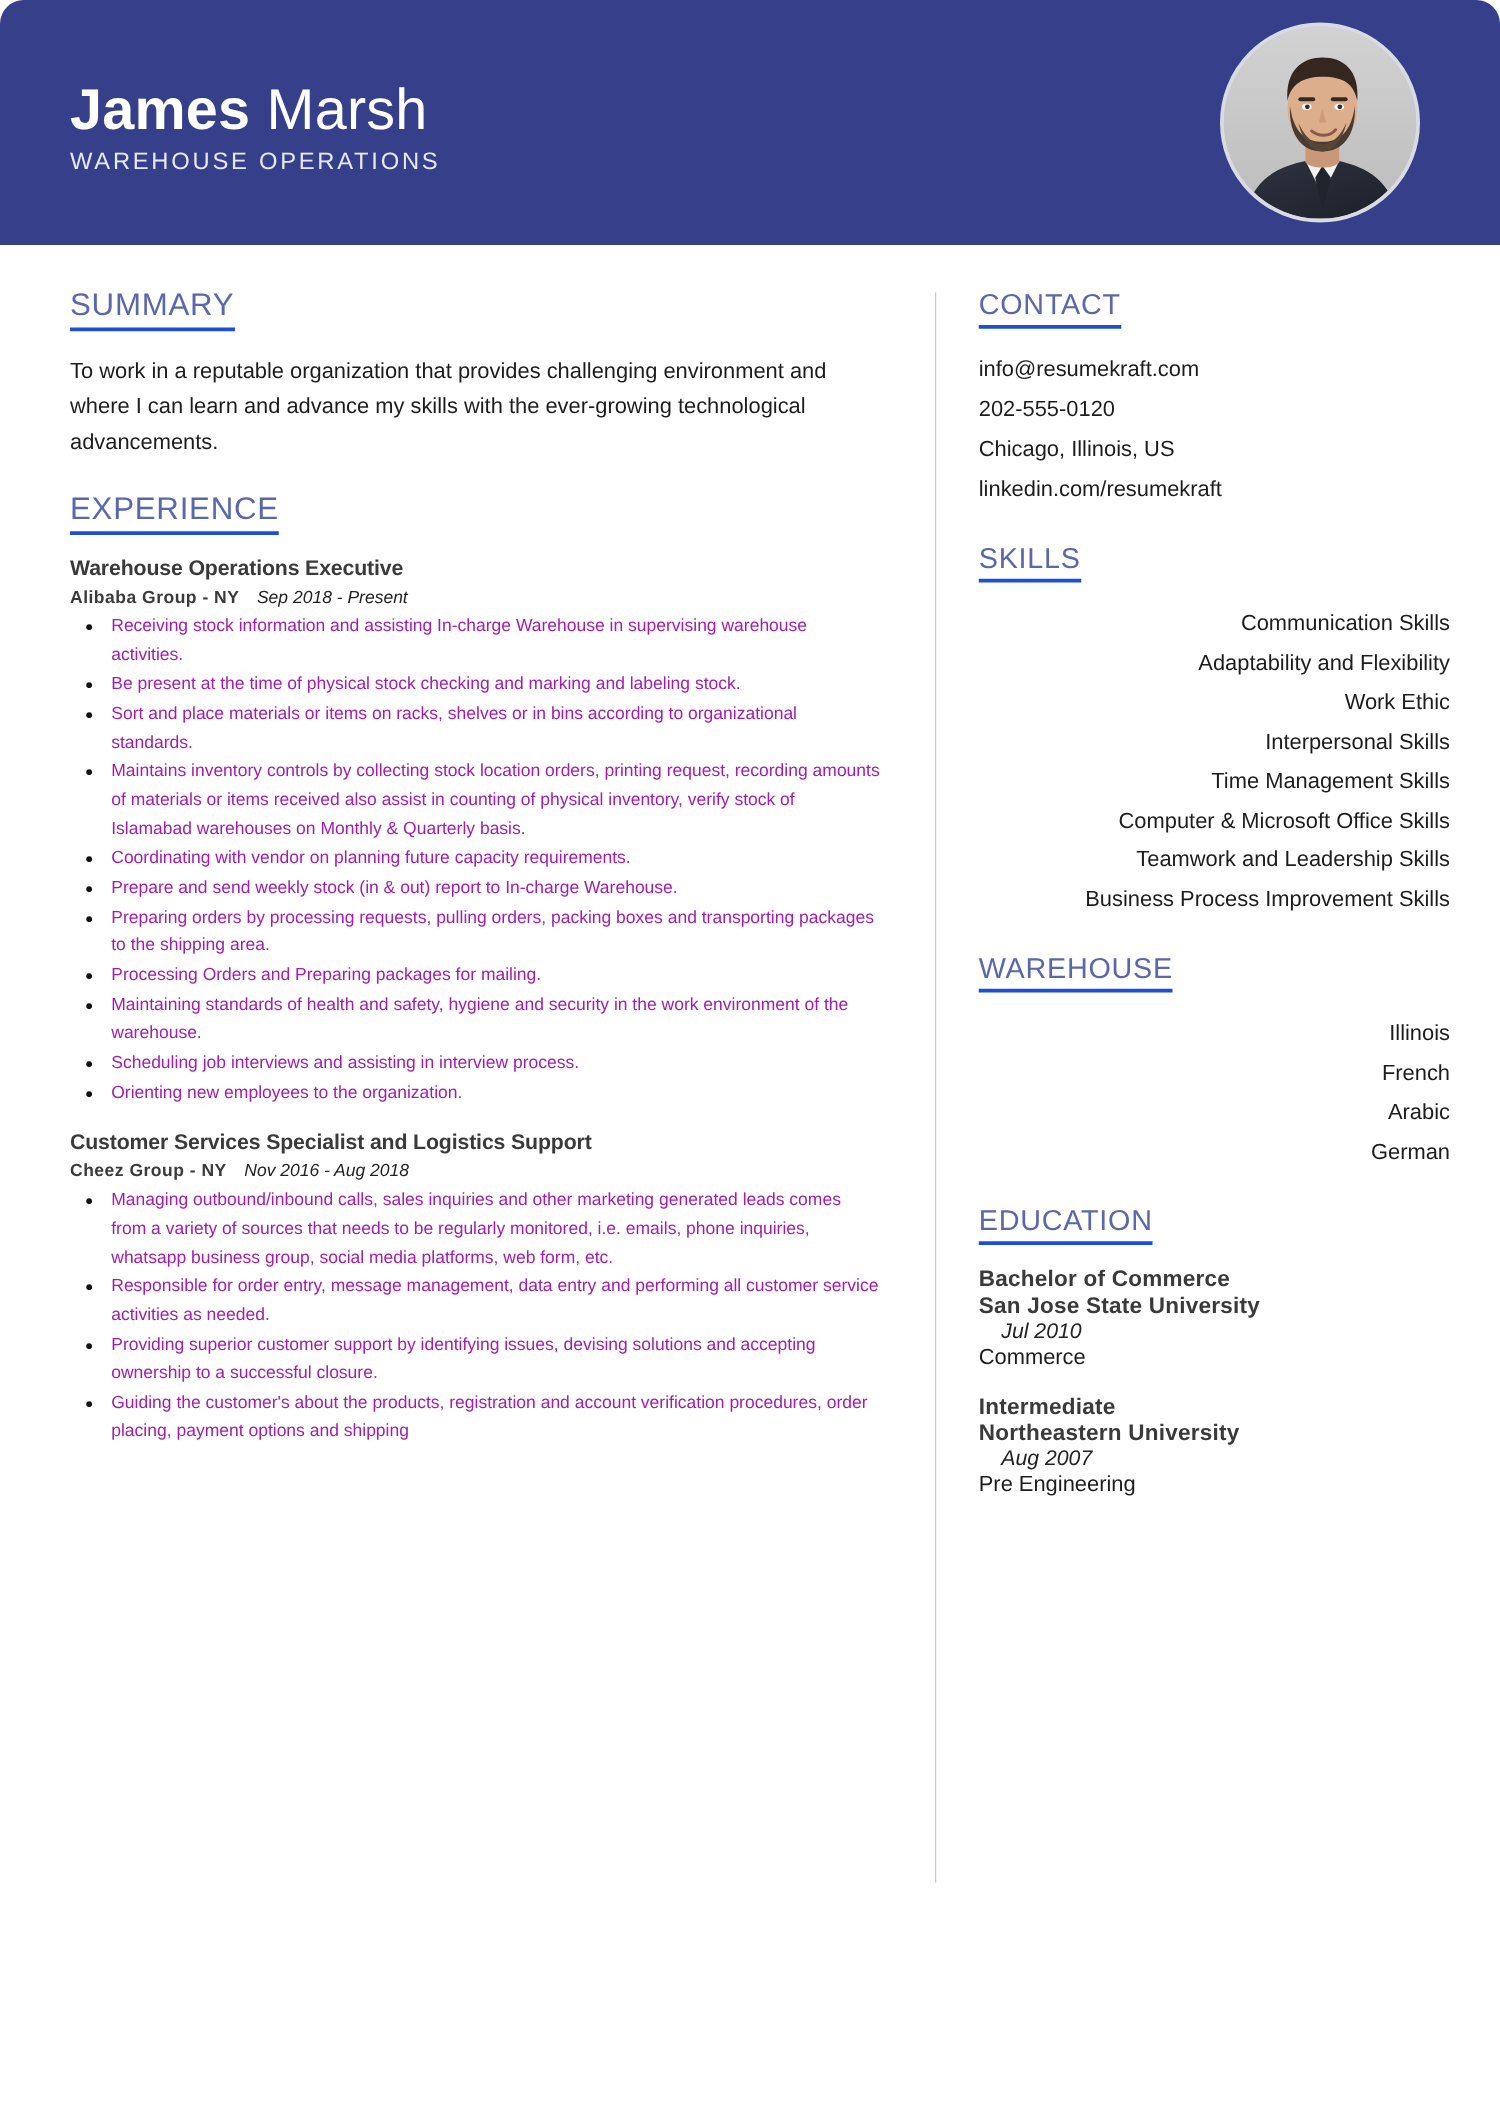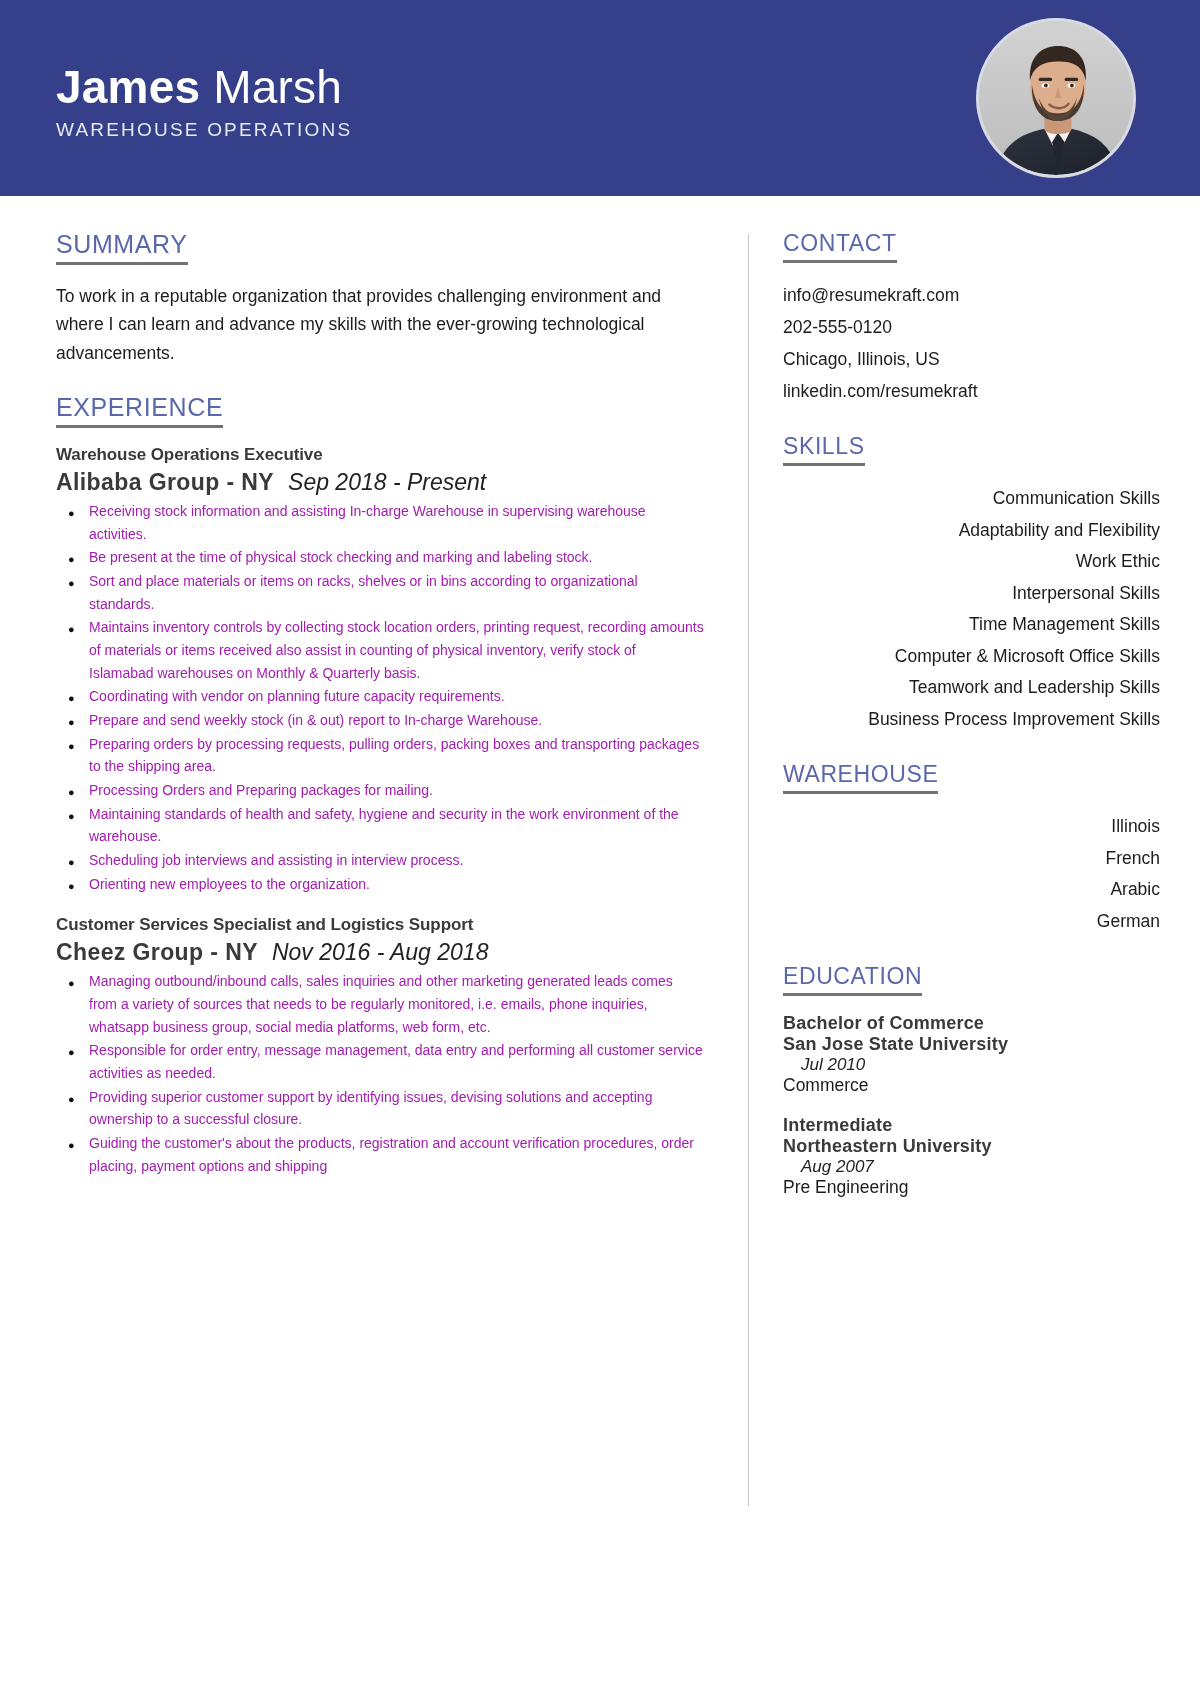--- a/index.html
+++ b/index.html
@@ -10,20 +10,21 @@
     background: #ffffff;
     font-family: "Liberation Sans", sans-serif;
   }
 
   .page {
     position: relative;
     width: 1200px;
     height: 1698px;
     background: #ffffff;
     overflow: hidden;
+    border-radius: 19px;
   }
 
   
   .header {
     position: relative;
     height: 196px;
     background: #36408a;
     padding: 0 56px;
     display: flex;
     align-items: center;
@@ -89,21 +90,21 @@
   }
 
   
   .sec-head {
     color: #5b67ab;
     font-size: 25px;
     font-weight: 400;
     letter-spacing: 0.6px;
     display: inline-block;
     padding-bottom: 3px;
-    border-bottom: 3px solid #737373;
+    border-bottom: 3px solid #1d4ed8;
     margin-bottom: 17px;
   }
   .sec-head.small {
     font-size: 23px;
   }
   .section { margin-bottom: 26px; }
 
   
   .summary-text {
     font-size: 17.5px;
@@ -113,21 +114,21 @@
 
   .job { margin-bottom: 20px; }
   .job-title {
     font-size: 17px;
     font-weight: 700;
     color: #3a3a3a;
     letter-spacing: -0.1px;
     margin-bottom: 4px;
   }
   .job-meta {
-    font-size: 23px;
+    font-size: 14px;
     margin-bottom: 4px;
     color: #2b2b2b;
   }
   .job-company {
     font-weight: 700;
     letter-spacing: 0.4px;
     color: #3a3a3a;
   }
   .job-dates {
     font-style: italic;

